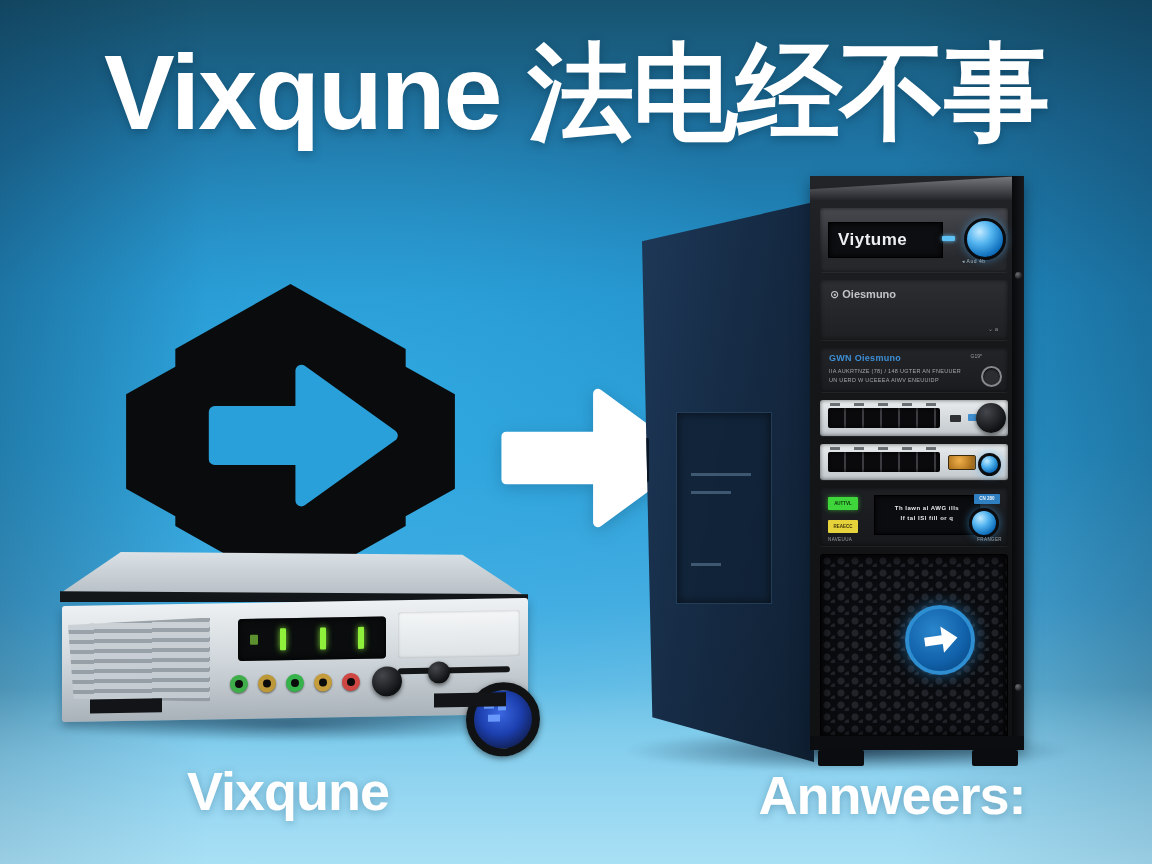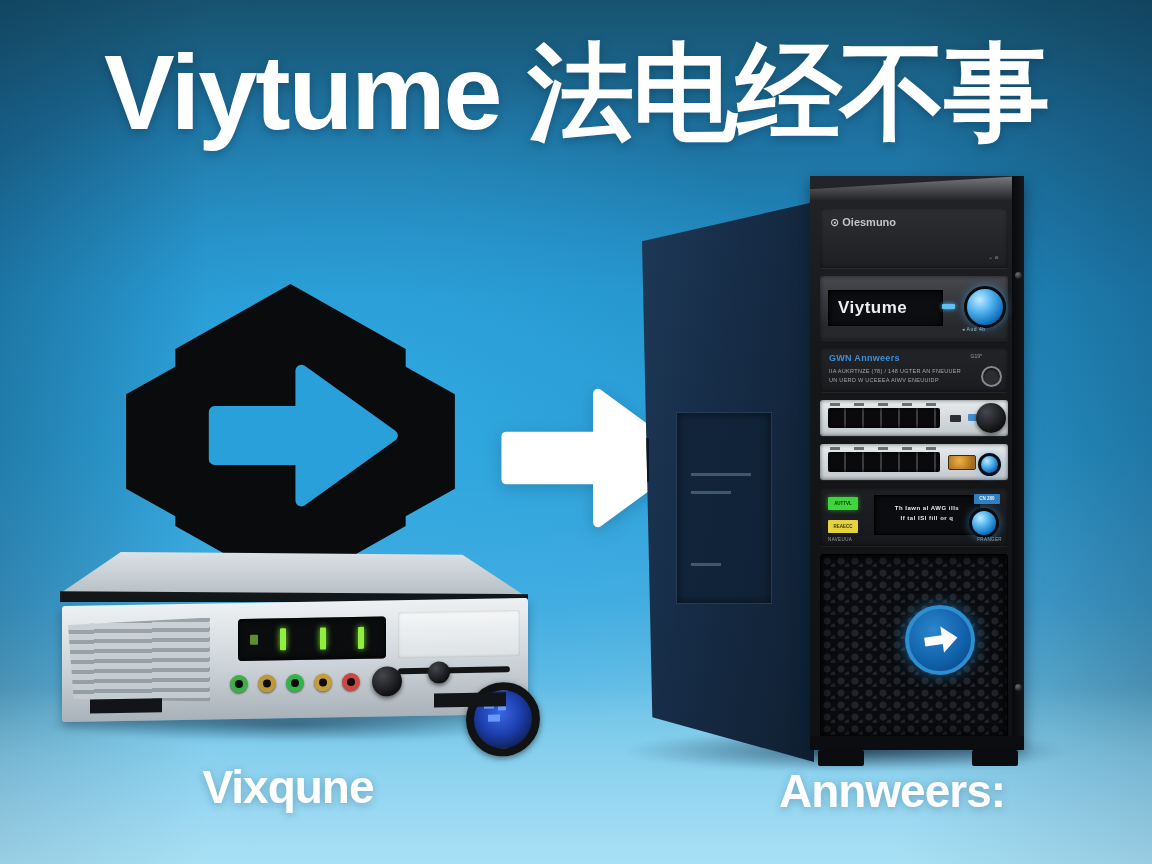--- a/index.html
+++ b/index.html
@@ -16,21 +16,21 @@
   .shadow{position:absolute;border-radius:50%;filter:blur(2px);}
   .shadow.vcr{left:42px;top:708px;width:500px;height:34px;
     background:radial-gradient(ellipse,rgba(8,30,52,.5) 0%,rgba(8,30,52,0) 70%);}
   .shadow.tower{left:622px;top:730px;width:450px;height:42px;
     background:radial-gradient(ellipse,rgba(6,24,44,.55) 0%,rgba(6,24,44,0) 70%);}
 
   
   .headline{position:absolute;left:0;top:34px;width:1152px;text-align:center;
     font-size:106px;font-weight:800;letter-spacing:-2px;color:#fff;line-height:1.1;
     text-shadow:0 3px 10px rgba(4,40,66,.35);white-space:nowrap;}
-  .caption{position:absolute;font-size:46px;font-weight:800;color:#fff;
+  .caption{position:absolute;font-size:54px;font-weight:800;color:#fff;
     text-shadow:0 2px 8px rgba(10,60,95,.3);text-align:center;letter-spacing:-1px;}
   .caption.left{left:88px;top:760px;width:400px;}
   .caption.right{left:692px;top:764px;width:400px;}
 
   
   .logo-svg{position:absolute;left:108px;top:280px;width:365px;height:315px;}
   .arrow-svg{position:absolute;left:498px;top:380px;width:196px;height:156px;
     filter:drop-shadow(0 4px 8px rgba(10,50,80,.25));}
 
   
@@ -139,21 +139,21 @@
 </style>
 </head>
 <body>
 
 <div id="stage">
 
   <div class="floor"></div>
   <div class="shadow vcr"></div>
   <div class="shadow tower"></div>
 
-  <div class="headline">Viytume 法电经不事</div>
+  <div class="headline">Vixqune 法电经不事</div>
 
   <svg class="logo-svg" viewBox="0 0 370 320">
     <path fill="#0a0b0c" d="M185 4 L302 70 L302 88 L352 116 L352 212 L302 240 L302 250 L185 316 L68 250 L68 240 L18 212 L18 116 L68 88 L68 70 Z"></path>
     <polygon points="108,134 196,134 196,92 288,158 196,224 196,182 108,182" fill="#2aa0da" stroke="#2aa0da" stroke-width="12" stroke-linejoin="round"></polygon>
   </svg>
 
   <svg class="arrow-svg" viewBox="0 0 200 160">
     <polygon points="8,58 102,58 102,14 192,80 102,146 102,102 8,102" fill="#ffffff" stroke="#ffffff" stroke-width="10" stroke-linejoin="round"></polygon>
   </svg>
 
@@ -197,34 +197,34 @@
       <div class="side-latch"></div>
     </div>
 
     <div class="tower-front">
       <div class="front-top"></div>
       <div class="front-edge"></div>
       <span class="screw" style="top:96px"></span>
       <span class="screw" style="top:508px"></span>
 
       <div class="bays">
-        <div class="bay bay2">
-          <span class="bay2-brand">⊙ Oiesmuno</span>
-          <span class="bay2-mark">⌄ a</span>
-        </div>
-
         <div class="bay bay1">
           <div class="bay1-display">Viytume</div>
           <span class="bay1-led"></span>
           <span class="btn-blue bay1-btn"></span>
           <span class="bay1-cap">◂ Aud 4b</span>
         </div>
 
+        <div class="bay bay2">
+          <span class="bay2-brand">⊙ Oiesmuno</span>
+          <span class="bay2-mark">⌄ a</span>
+        </div>
+
         <div class="bay bay3">
-          <span class="bay3-title">GWN Annweers</span>
+          <span class="bay3-title">GWN Oiesmuno</span>
           <span class="bay3-line" style="top:20px">IIA AUKRTNZE (78) / 148 UGTER AN FNEUUER</span>
           <span class="bay3-line" style="top:29px">UN UERD W UCEEEA AIWV ENEUUIDP</span>
           <span class="bay3-corner">G19*</span>
           <span class="eject"></span>
         </div>
 
         <div class="bay baywhite">
           <div class="tape-ticks"></div>
           <div class="tape-slot"></div>
           <span class="mini-btn"></span>

